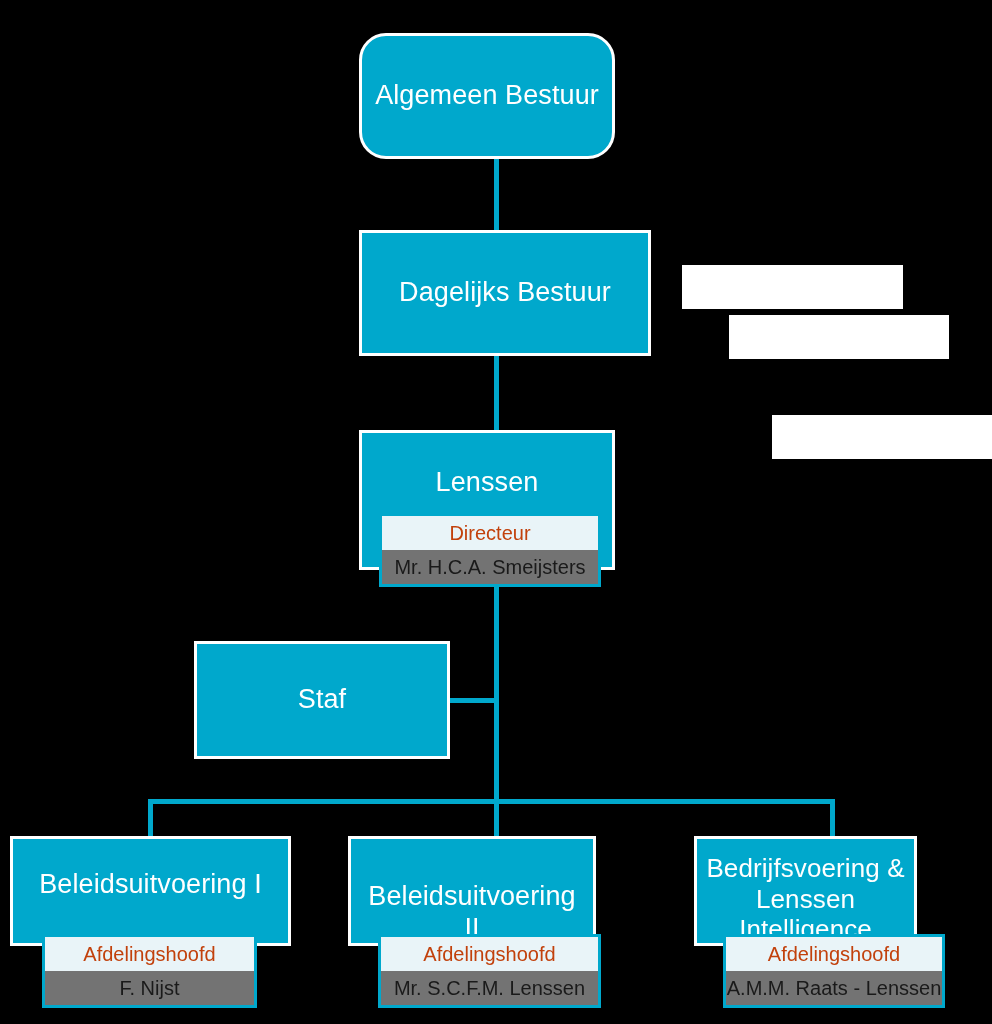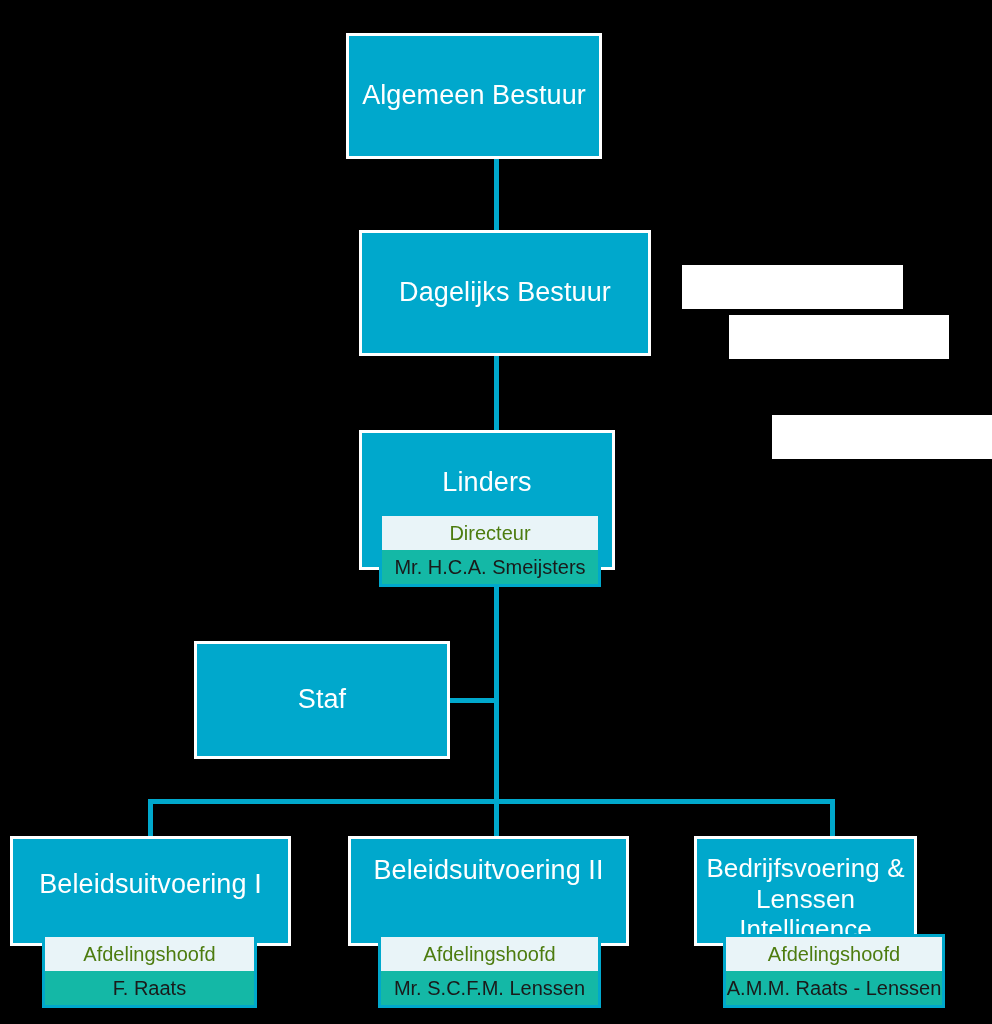--- a/index.html
+++ b/index.html
@@ -60,32 +60,32 @@
   .person-plate {
     position: absolute;
     border: 3px solid #00A8CC;
     box-sizing: border-box;
     background: #FFFFFF;
     display: flex;
     flex-direction: column;
   }
   .plate-role {
     background: #E9F4F8;
-    color: #4d7c0f;
+    color: #c2410c;
     font-size: 20px;
     line-height: 1;
     flex: 1 1 50%;
     display: flex;
     align-items: center;
     justify-content: center;
     text-align: center;
     white-space: nowrap;
   }
   .plate-name {
-    background: #14b8a6;
+    background: #737373;
     color: #1A1A1A;
     font-size: 20px;
     line-height: 1;
     flex: 1 1 50%;
     display: flex;
     align-items: center;
     justify-content: center;
     text-align: center;
     white-space: nowrap;
   }
@@ -110,49 +110,49 @@
   <div class="conn" style="left:447px; top:698px; width:50px; height:5px;"></div>
 
   <div class="conn" style="left:148px; top:799px; width:687px; height:5px;"></div>
 
   <div class="conn" style="left:148px; top:799px; width:5px; height:37px;"></div>
 
   <div class="conn" style="left:494px; top:799px; width:5px; height:37px;"></div>
 
   <div class="conn" style="left:830px; top:799px; width:5px; height:37px;"></div>
 
-  <div class="org-box" style="left:346px; top:33px; width:256px; height:126px;">
+  <div class="org-box" style="left:359px; top:33px; width:256px; height:126px;border-radius:27px;">
     <span class="org-box-title">Algemeen Bestuur</span>
   </div>
 
   <div class="org-box" style="left:359px; top:230px; width:292px; height:126px;">
     <span class="org-box-title">Dagelijks Bestuur</span>
   </div>
 
   <div class="org-box has-plate" style="left:359px; top:430px; width:256px; height:140px; padding-top:34px;">
-    <span class="org-box-title">Linders</span>
+    <span class="org-box-title">Lenssen</span>
   </div>
   <div class="person-plate" style="left:379px; top:513px; width:222px; height:74px;">
     <span class="plate-role">Directeur</span>
     <span class="plate-name">Mr. H.C.A. Smeijsters</span>
   </div>
 
   <div class="org-box has-plate" style="left:10px; top:836px; width:281px; height:110px; padding-top:30px;">
     <span class="org-box-title">Beleidsuitvoering I</span>
   </div>
 
   <div class="org-box" style="left:194px; top:641px; width:256px; height:118px;">
     <span class="org-box-title">Staf</span>
   </div>
   <div class="person-plate" style="left:42px; top:934px; width:215px; height:74px;">
     <span class="plate-role">Afdelingshoofd</span>
-    <span class="plate-name">F. Raats</span>
+    <span class="plate-name">F. Nijst</span>
   </div>
 
-  <div class="org-box has-plate" style="left:348px; top:836px; width:281px; height:110px; padding-top:16px;justify-content:center;">
+  <div class="org-box has-plate" style="left:348px; top:836px; width:248px; height:110px; padding-top:42px;justify-content:center;">
     <span class="org-box-title">Beleidsuitvoering II</span>
   </div>
   <div class="person-plate" style="left:378px; top:934px; width:223px; height:74px;">
     <span class="plate-role">Afdelingshoofd</span>
     <span class="plate-name">Mr. S.C.F.M. Lenssen</span>
   </div>
 
   <div class="org-box has-plate two-line" style="left:694px; top:836px; width:223px; height:110px; padding-top:14px;">
     <span class="org-box-title">
       <span>Bedrijfsvoering &amp;</span><br>

